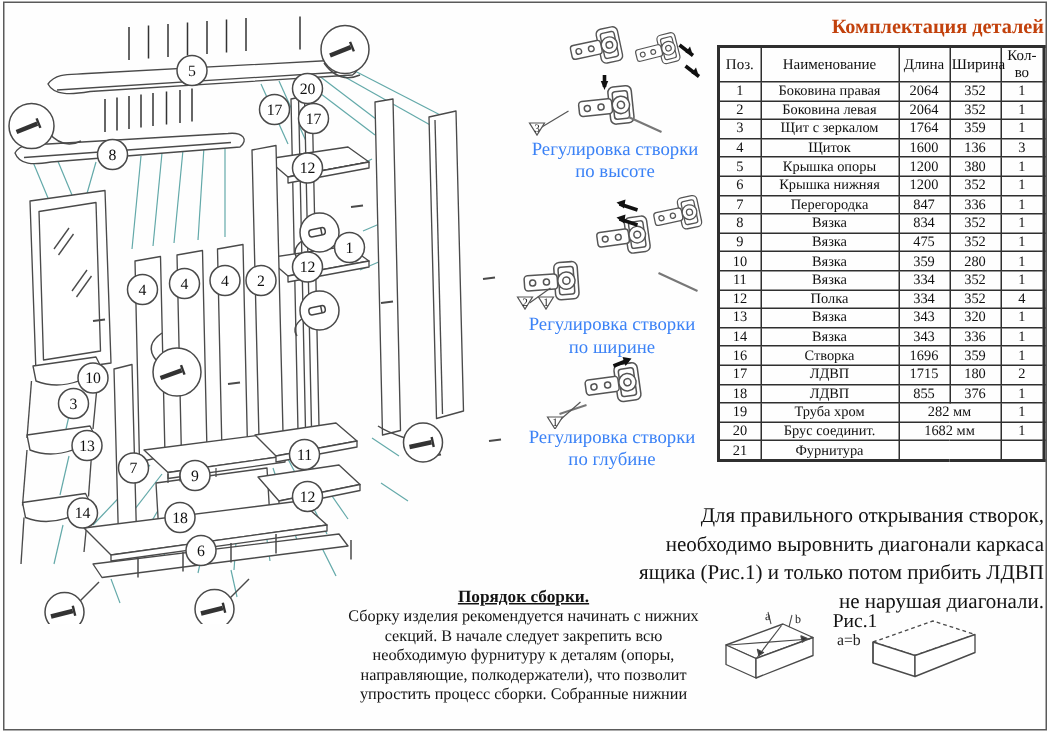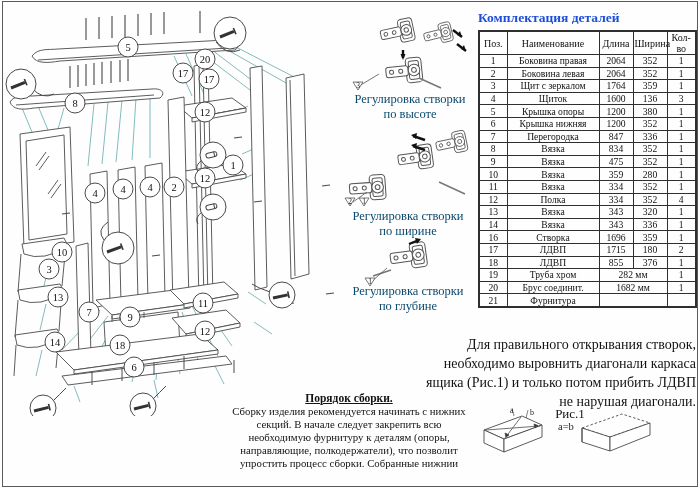--- a/index.html
+++ b/index.html
@@ -1,29 +1,29 @@
 <!DOCTYPE html>
 <html><head>
 <meta charset="utf-8">
 <style>
   html,body{margin:0;padding:0;}
   body{width:700px;height:488px;background:#e8e8e6;font-family:"Liberation Serif","DejaVu Serif",serif;}
   .page{position:relative;width:700px;height:488px;background:#fefefe;overflow:hidden;}
   .page-border{position:absolute;left:2px;top:1px;right:2px;bottom:1px;border:1px solid #5a5a5a;pointer-events:none;}
 
   
-  .parts-title{position:absolute;left:478px;top:10px;width:218px;text-align:left;font-weight:bold;font-size:13.5px;color:#1d4ed8;}
+  .parts-title{position:absolute;left:478px;top:10px;width:218px;text-align:right;font-weight:bold;font-size:13.5px;color:#c2410c;}
   table.parts{position:absolute;left:478px;top:30px;width:217px;border-collapse:collapse;table-layout:fixed;}
   table.parts,table.parts td,table.parts th{border:1px solid #2f2f2f;}
   table.parts{border-width:2px;}
   table.parts th{font-weight:normal;font-size:10px;padding:0 1px;height:14px;color:#111;}
   table.parts td{font-size:9.6px;text-align:center;padding:0 1px;height:11.6px;color:#111;white-space:nowrap;overflow:hidden;}
 
   
-  .adj-caption{position:absolute;width:150px;text-align:center;font-size:12.5px;line-height:15px;color:#0c4a6e;}
+  .adj-caption{position:absolute;width:150px;text-align:center;font-size:12.5px;line-height:15px;color:#3b82f6;}
 
   
   .note{position:absolute;left:418px;top:336px;width:278px;text-align:right;font-size:14px;line-height:1.35;color:#131313;}
   .fig-label{position:absolute;left:530px;top:394px;width:80px;text-align:center;font-size:13px;color:#131313;margin-top:12px;}
   .assembly{position:absolute;left:230px;top:392px;width:238px;text-align:center;color:#131313;}
   .assembly .head{font-size:11.5px;font-weight:bold;text-decoration:underline;margin-bottom:1px;}
   .assembly .body{font-size:10.8px;line-height:1.2;}
 
   svg{position:absolute;}
   svg text{font-family:"Liberation Serif","DejaVu Serif",serif;}

